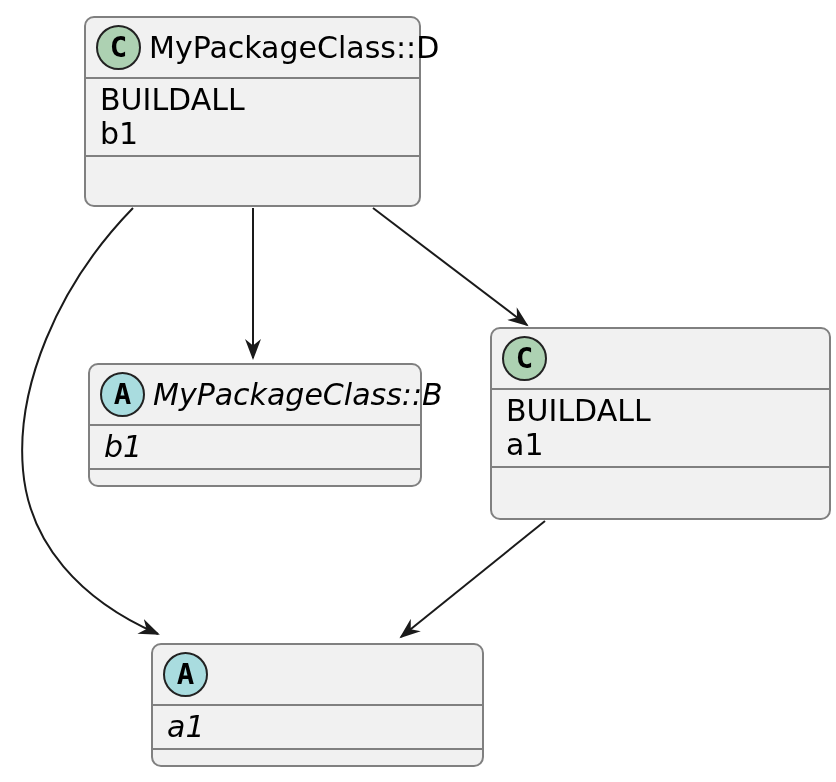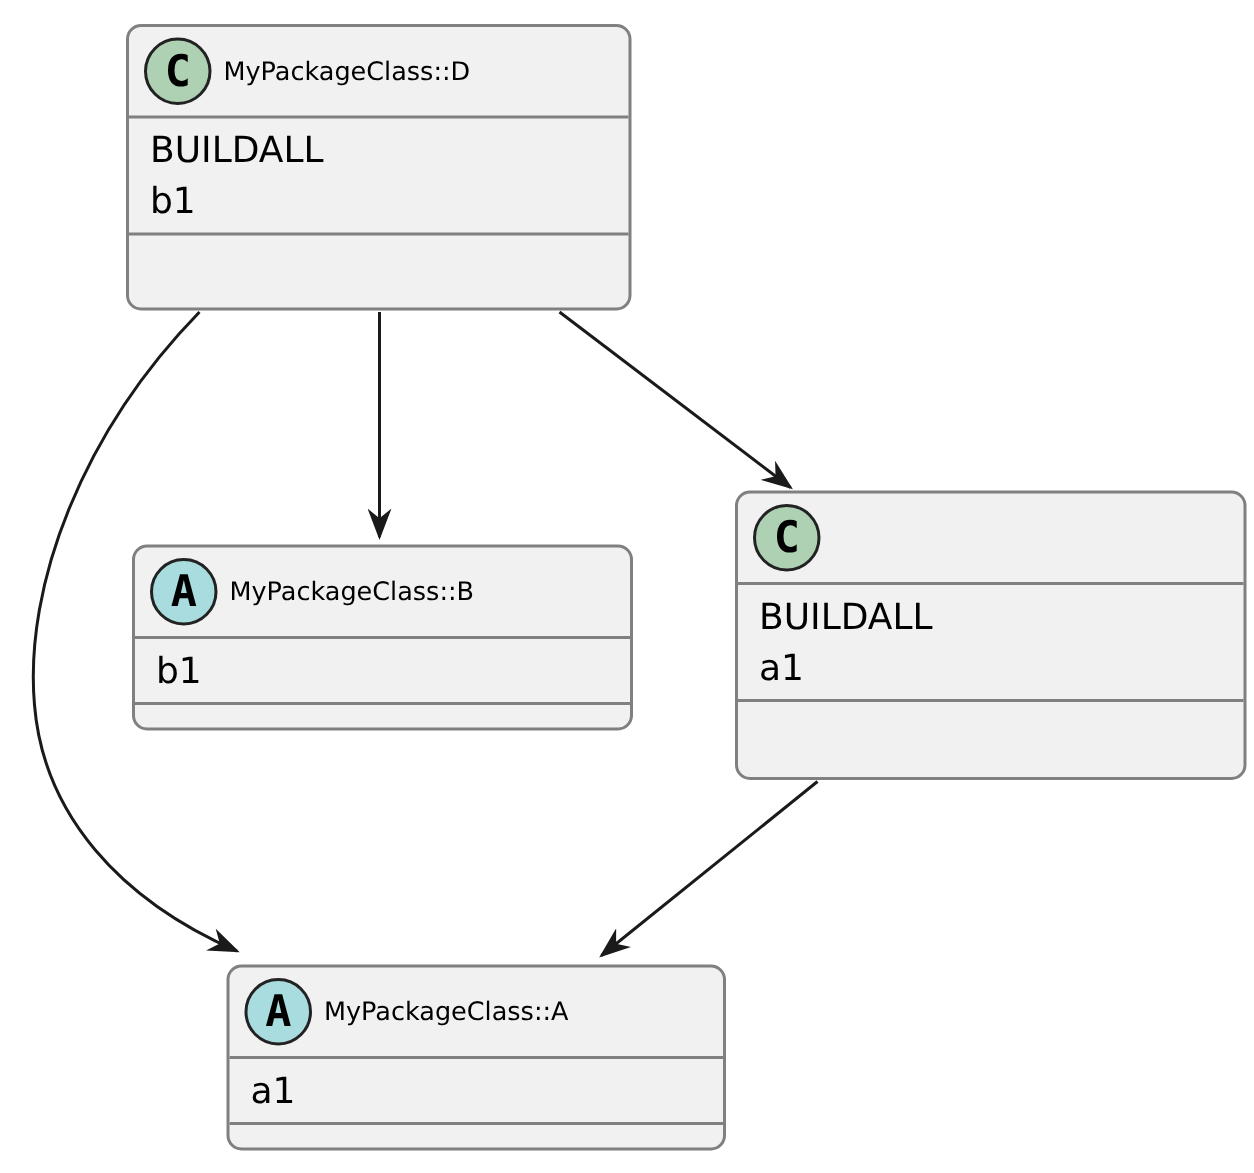--- a/index.html
+++ b/index.html
@@ -64,34 +64,34 @@
     justify-content: center;
     font-family: "DejaVu Sans Mono", "Liberation Mono", monospace;
     font-weight: bold;
     font-size: 29px;
     line-height: 1;
     color: #000;
   }
   .badge-class    { background: var(--badge-class-fill); }
   .badge-abstract { background: var(--badge-abstract-fill); }
   .title {
-    font-size: 17px;
+    font-size: 30px;
     white-space: nowrap;
     color: var(--text-color);
   }
   .fields {
     padding: 4px 14px 4px;
     border-bottom: 2px solid var(--box-border);
-    font-size: 24px;
+    font-size: 30px;
     line-height: 34px;
   }
   .methods { flex: 1; min-height: 12px; }
 
   .abstract .title,
-  .abstract .fields { }
+  .abstract .fields { font-style: italic; }
 </style>
 </head>
 <body>
 
 <div class="canvas">
 
   <div class="uml-class" style="left:84px; top:16px; width:337px; height:191px;">
     <div class="hdr">
       <span class="badge badge-class">C</span>
       <span class="title">MyPackageClass::D</span>
@@ -121,21 +121,20 @@
     <div class="fields">
       <div>BUILDALL</div>
       <div>a1</div>
     </div>
     <div class="methods"></div>
   </div>
 
   <div class="uml-class abstract" style="left:151px; top:643px; width:333px; height:124px;">
     <div class="hdr">
       <span class="badge badge-abstract">A</span>
-      <span class="title">MyPackageClass::A</span>
     </div>
     <div class="fields">
       <div>a1</div>
     </div>
     <div class="methods"></div>
   </div>
 
   <svg class="edges-layer" width="836" height="782" viewBox="0 0 836 782" xmlns="http://www.w3.org/2000/svg">
     <defs>
       <marker id="arrowhead" markerUnits="userSpaceOnUse" markerWidth="22" markerHeight="16" refX="19" refY="8" orient="auto">

